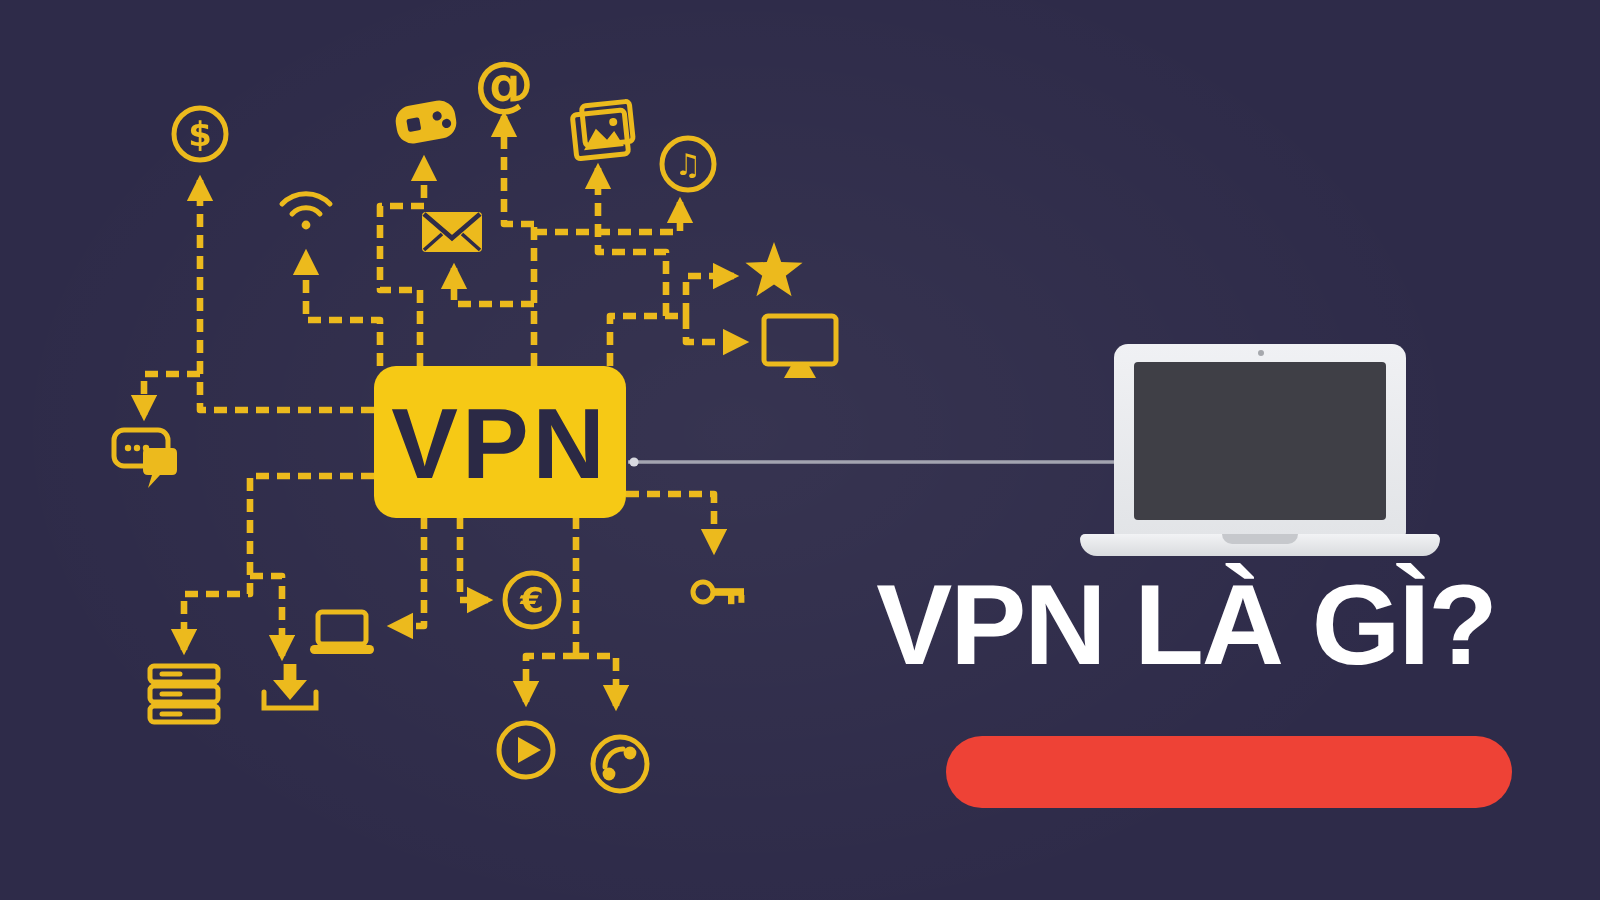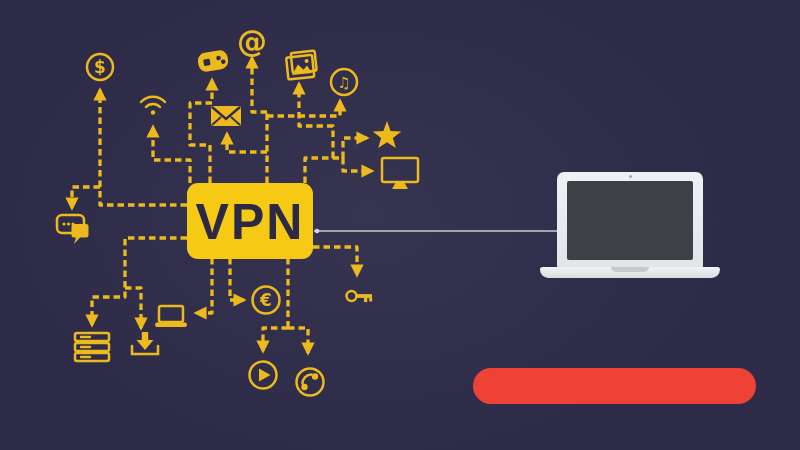--- a/index.html
+++ b/index.html
@@ -200,16 +200,17 @@
   <div class="laptop">
     <div class="lid">
       <div class="cam"></div>
       <div class="scr"></div>
     </div>
     <div class="base">
       <div class="notch"></div>
     </div>
   </div>
 
+  <div class="headline">VPN LÀ GÌ?</div>
 
   <div class="pill"></div>
 
 </div>
 
 </body></html>

